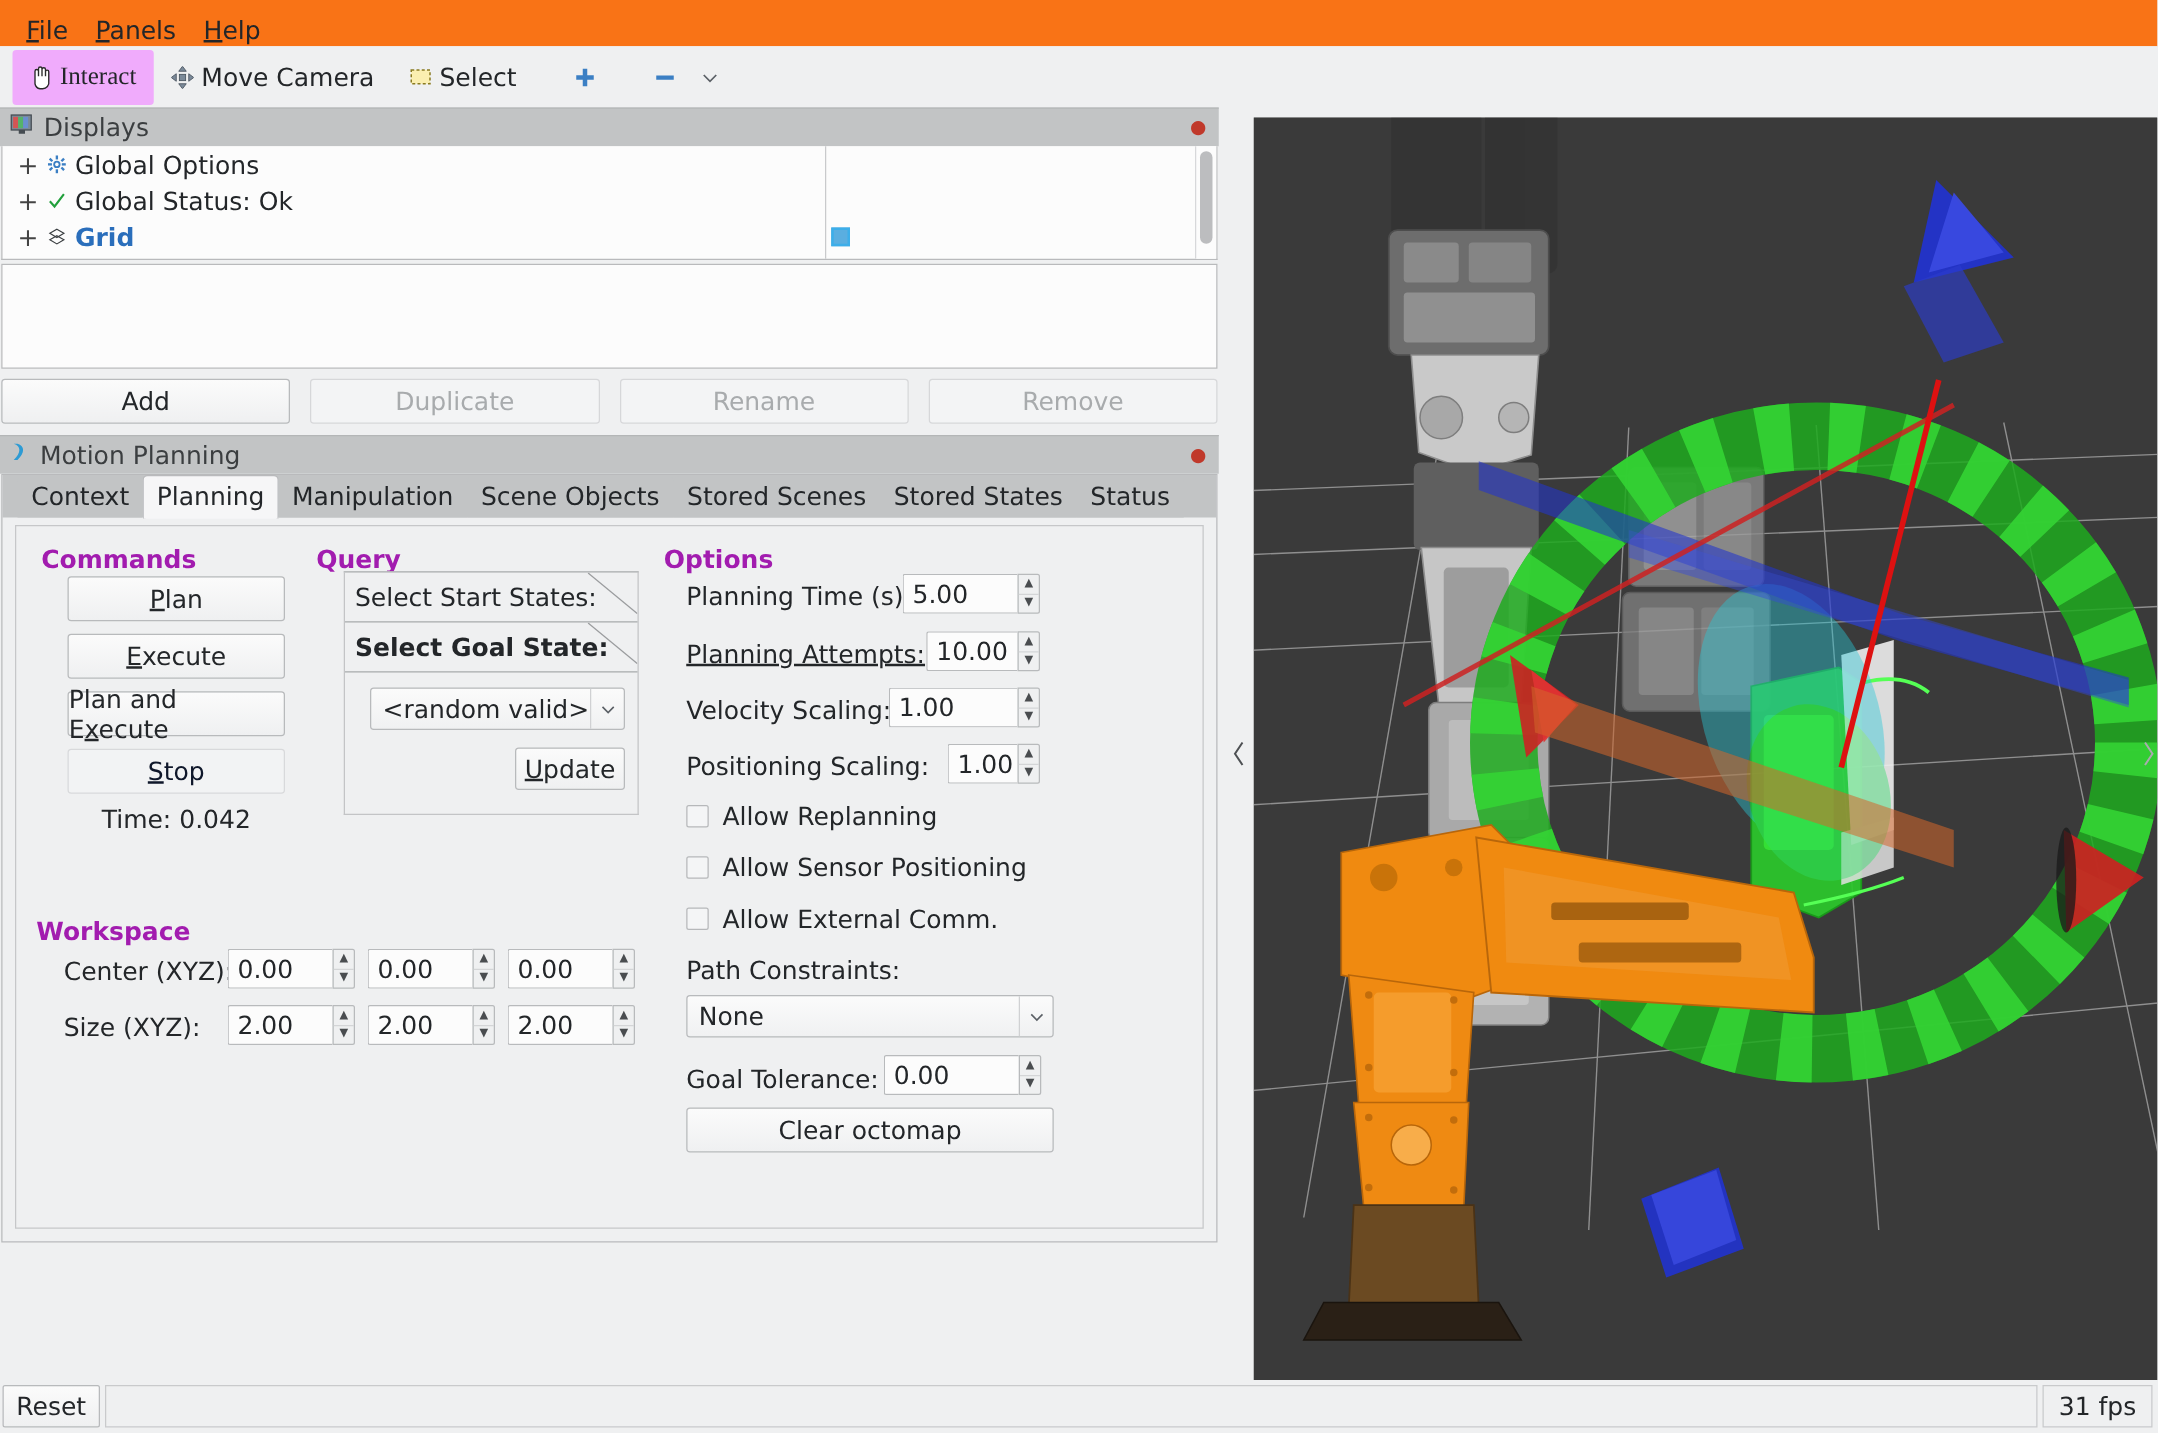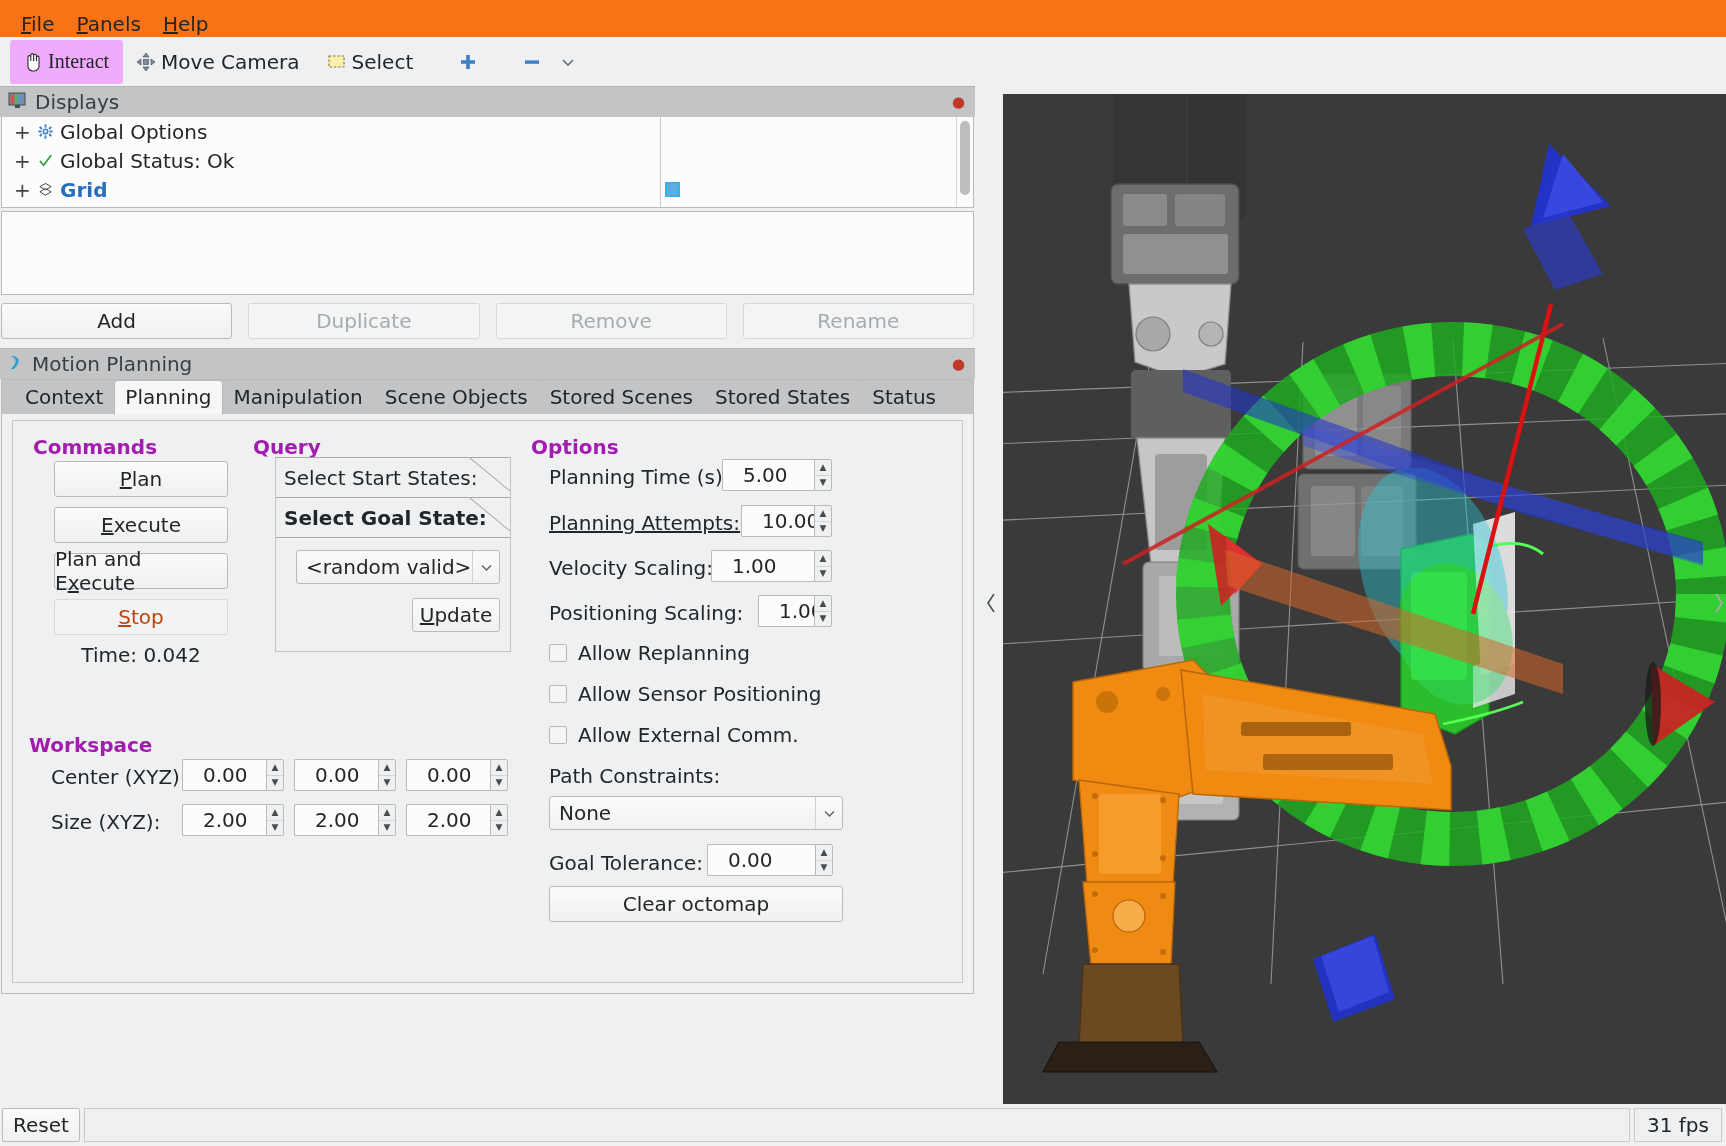--- a/index.html
+++ b/index.html
@@ -131,30 +131,30 @@
   .groupbox {
     border: 1px solid #c3c4c6; background: #eff0f1; box-sizing: border-box;
   }
 
   .cmdbtn {
     width: 174px; height: 36px; border: 1px solid #b8babc; border-radius: 3px;
     background: linear-gradient(#fbfbfb, #eff0f1);
     font-size: 20px; color: #232629; display: flex; align-items: center;
     justify-content: center; cursor: default; box-sizing: border-box;
   }
-  .cmdbtn.disabled { color: #c2410c; background: #f2f3f4; border-color: #d8d9db; }
+  .cmdbtn.disabled { color: #0f172a; background: #f2f3f4; border-color: #d8d9db; }
 
   .lbl { font-size: 20px; color: #232629; }
 
   .spin {
     display: inline-flex; height: 32px; box-sizing: border-box; position: relative;
   }
   .spin .field {
     background: #fcfcfc; border: 1px solid #b8babc; border-right: none;
-    display: flex; align-items: center; padding-left: 20px; box-sizing: border-box;
+    display: flex; align-items: center; padding-left: 7px; box-sizing: border-box;
     font-size: 20px; color: #232629; border-radius: 2px 0 0 2px;
   }
   .spin .arrows {
     width: 18px; border: 1px solid #b8babc; background: #eff0f1;
     display: flex; flex-direction: column; box-sizing: border-box; border-radius: 0 2px 2px 0;
   }
   .spin .arrows span {
     flex: 1; display: flex; align-items: center; justify-content: center;
     font-size: 9px; color: #4a4d50; line-height: 1;
   }
@@ -358,22 +358,22 @@
       <div class="tree-scroll">
         <div class="thumb"></div>
       </div>
     </div>
 
     <div class="displays-desc"></div>
 
     <div class="btn-row">
       <div class="qbtn">Add</div>
       <div class="qbtn disabled">Duplicate</div>
+      <div class="qbtn disabled">Rename</div>
       <div class="qbtn disabled">Remove</div>
-      <div class="qbtn disabled">Rename</div>
     </div>
 
     <div class="panel-title" style="margin-top:9px;">
       <span>
         <svg width="16" height="17" viewBox="0 0 16 17">
           <path d="M3 2 C9 4, 9 9, 3 15 L6 15 C12 9, 12 4, 6 2 Z" fill="#2d9bd4"></path>
         </svg>
       </span>
       <span class="ptxt">Motion Planning</span>
       <span class="panel-close">●</span>

